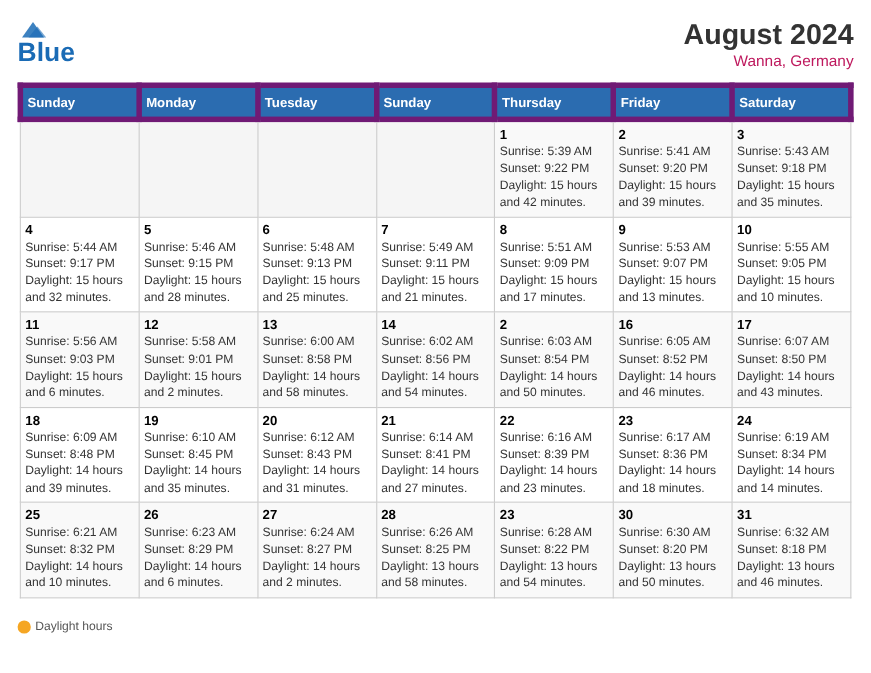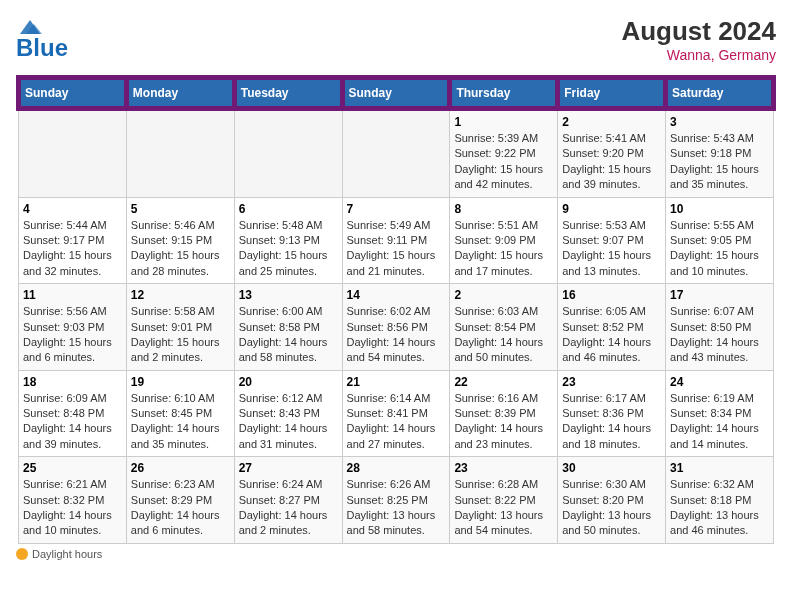--- a/index.html
+++ b/index.html
@@ -66,21 +66,21 @@
       display: block;
     }
     .day-info {
       color: #333;
       line-height: 1.4;
     }
     .empty-cell {
       background-color: #f5f5f5;
     }
     .footer {
-      margin-top: 4px;
+      margin-top: 20px;
       font-size: 11px;
       color: #555;
     }
     .footer-item {
       display: inline-flex;
       align-items: center;
       gap: 4px;
     }
     .sun-icon {
       display: inline-block;

